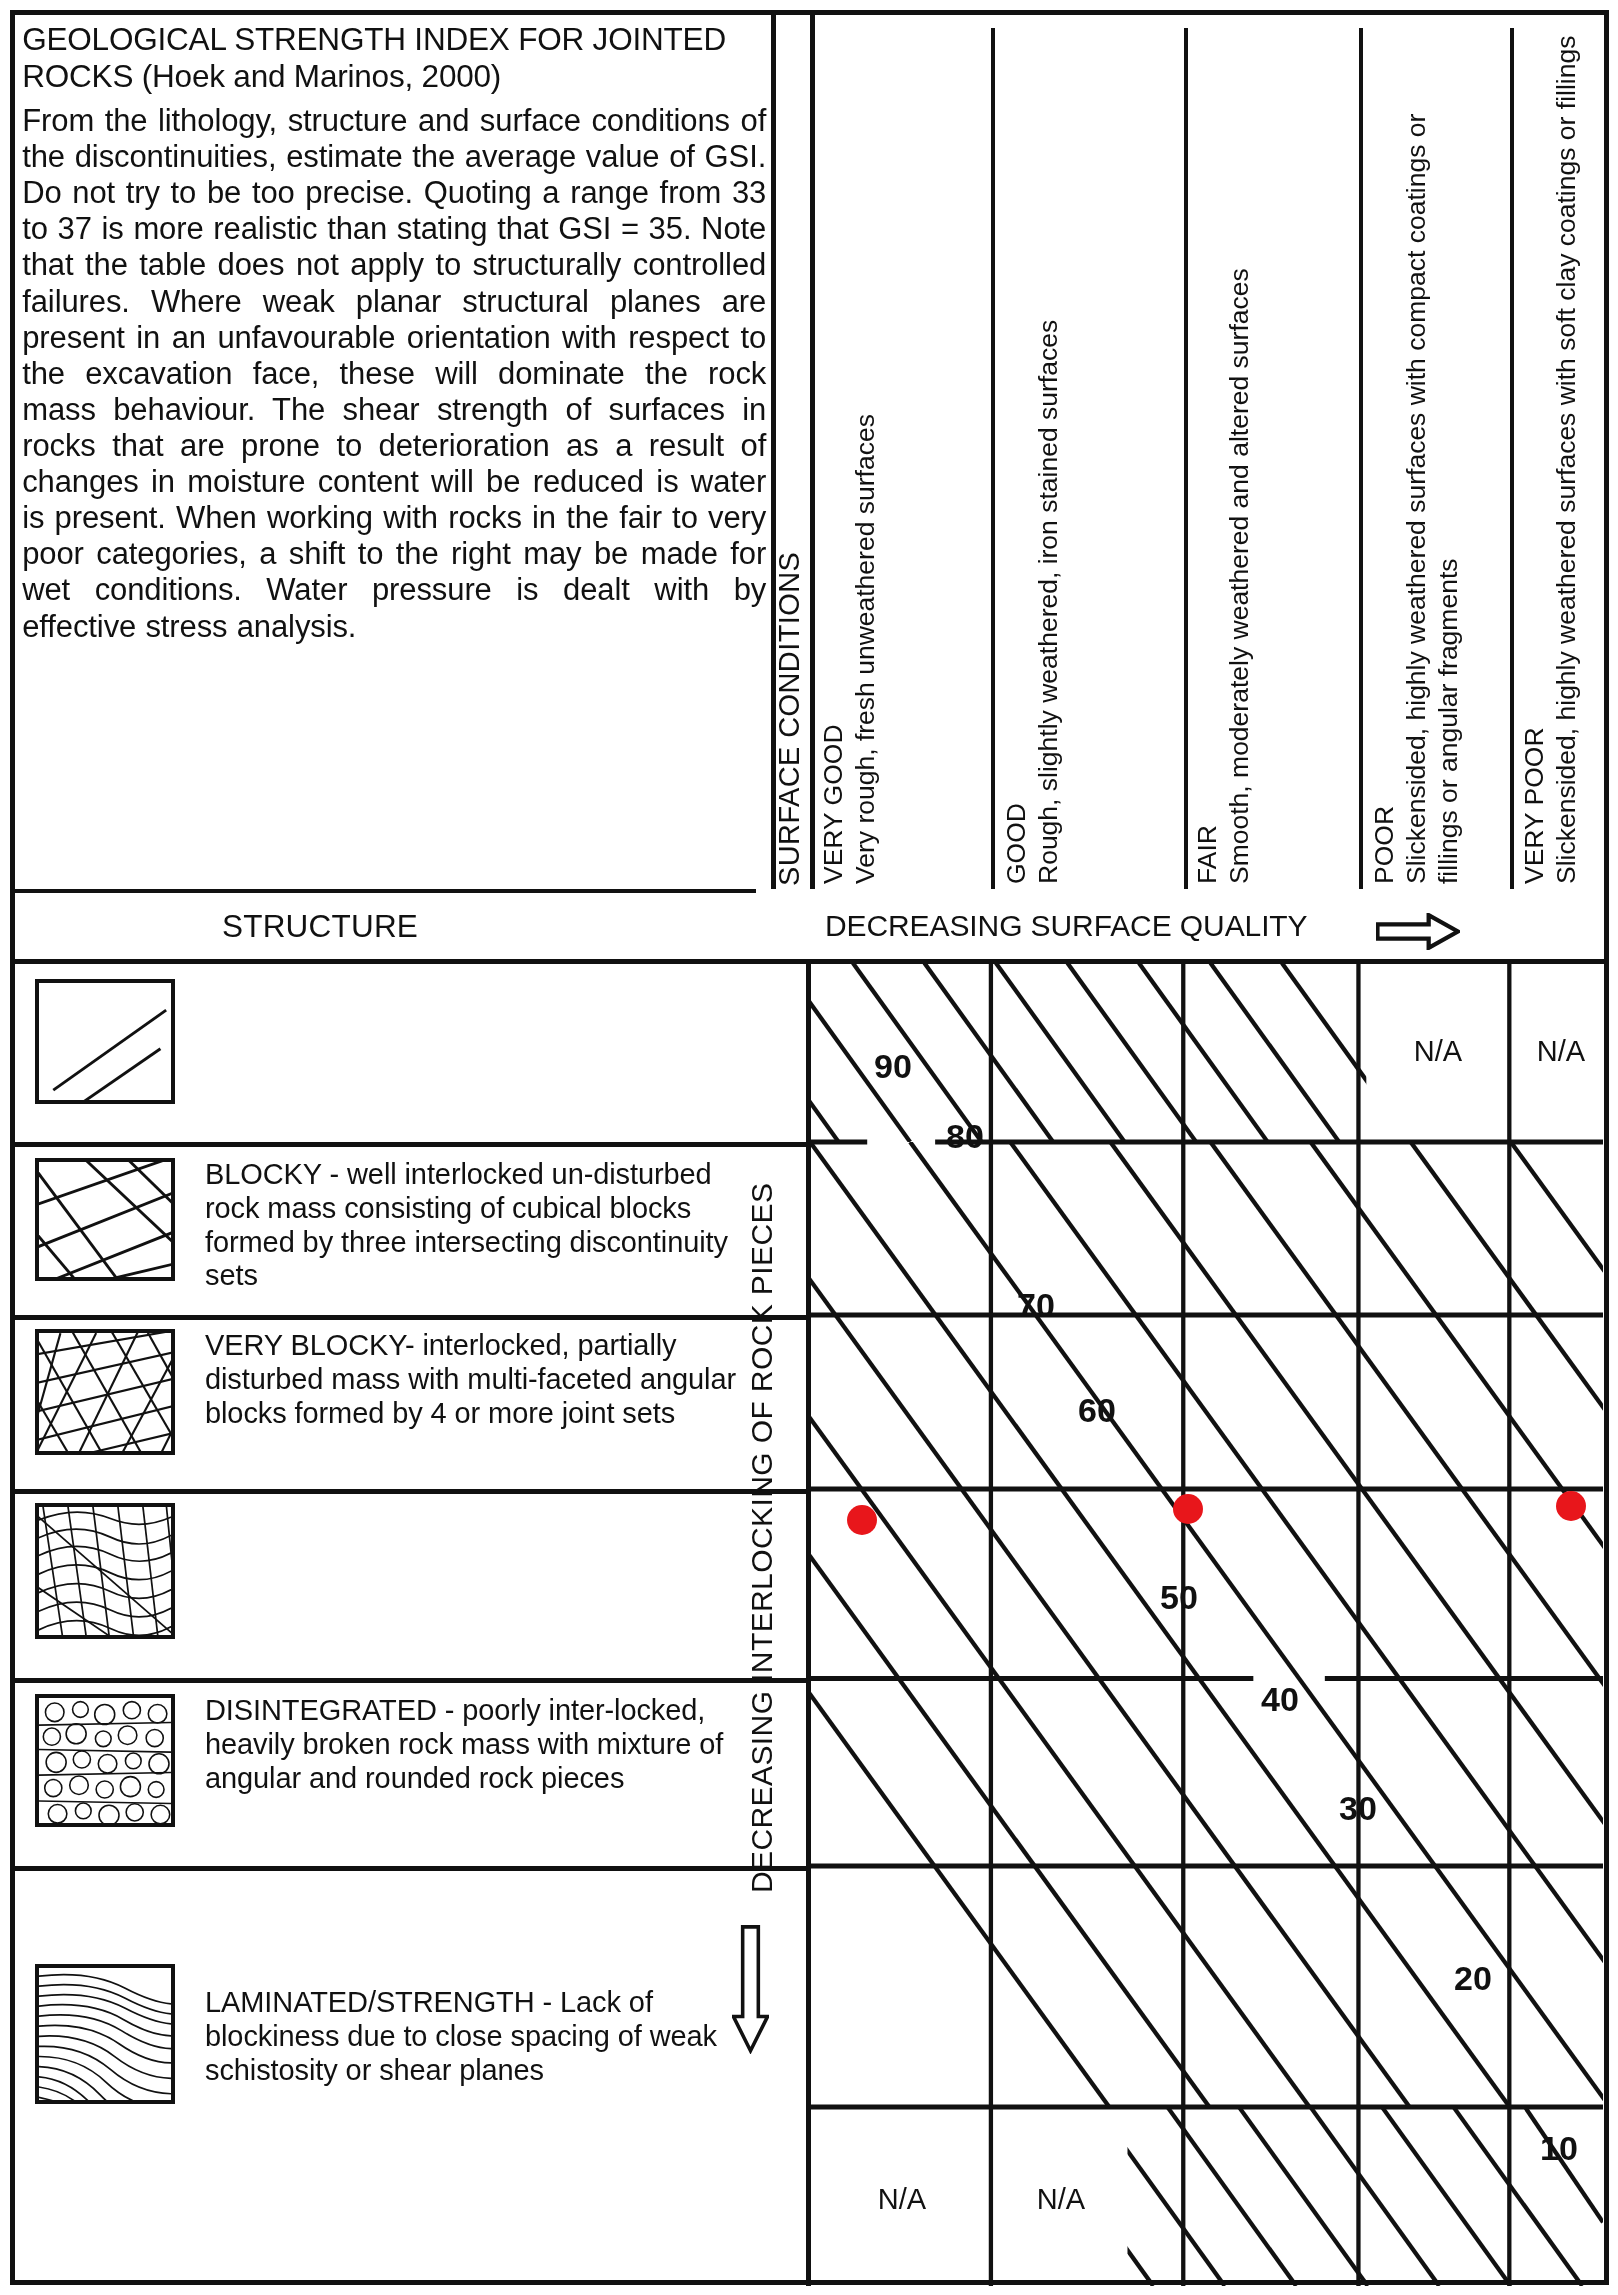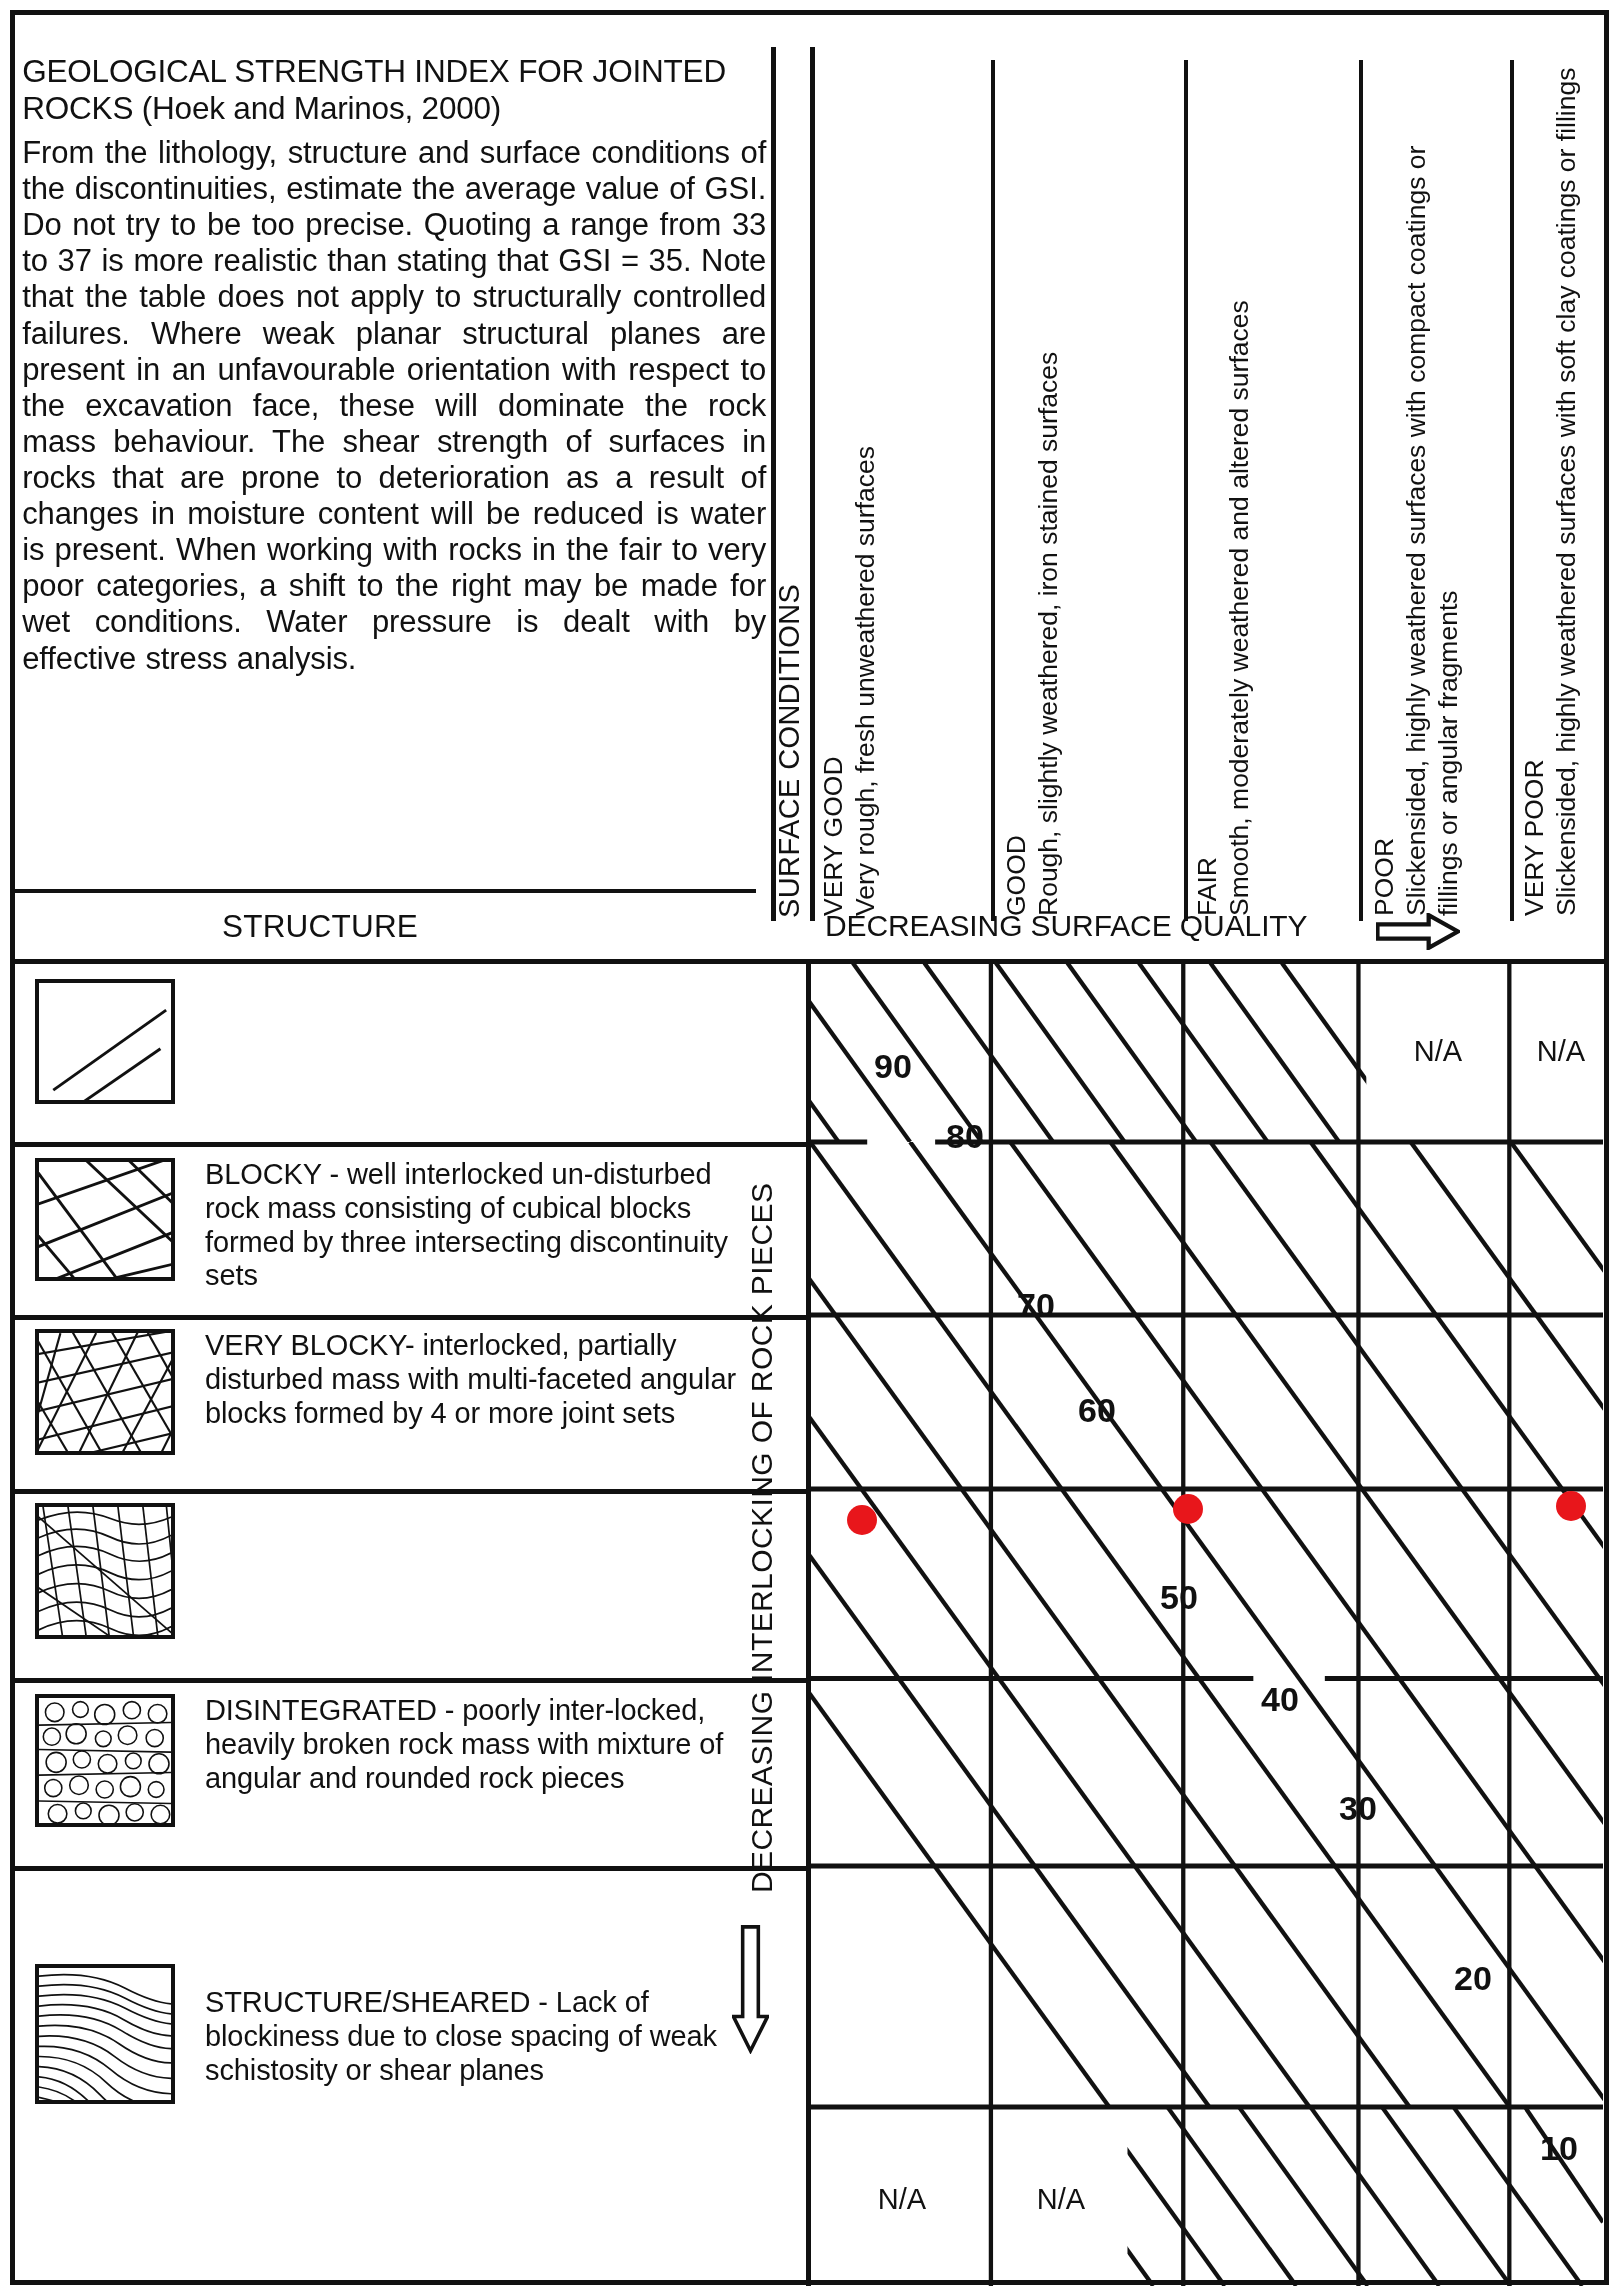--- a/index.html
+++ b/index.html
@@ -17,21 +17,21 @@
   .frame{
     position:absolute;left:10px;top:10px;
     width:1599px;height:2275px;
     border:5px solid #111;
     box-sizing:border-box;
   }
 
   
   .hdr{
     position:absolute;left:15px;top:15px;
-    width:1274px;height:874px;margin-top:32px;
+    width:1274px;height:874px;
   }
   .intro{
     position:absolute;left:7.2px;top:5.7px;
     width:744px;height:858px;
     box-sizing:border-box;
   }
   .intro h1{
     margin:0 0 8.6px 0;
     font-size:31.5px;line-height:1.17;
     font-weight:400;letter-spacing:-0.2px;
@@ -321,21 +321,21 @@
           <path d="M-5 110 Q 58 106 100 142 T 194 176"></path>
           <path d="M-5 124 Q 54 122 94 160 T 188 198"></path>
           <path d="M-5 138 Q 48 138 86 178 T 172 200"></path>
           <path d="M-5 152 Q 42 154 78 196"></path>
           <path d="M-5 166 Q 36 170 66 200"></path>
           <path d="M-5 180 Q 28 186 50 200"></path>
           <path d="M-5 194 Q 16 198 28 200"></path>
         </g>
       </svg>
     </div>
-    <div class="celltxt" style="left:190px;top:1023px;width:572px;">STRUCTURE/SHEARED - Lack of blockiness due to close spacing of weak schistosity or shear planes</div>
+    <div class="celltxt" style="left:190px;top:1023px;width:572px;">LAMINATED/STRENGTH - Lack of blockiness due to close spacing of weak schistosity or shear planes</div>
 
     <div class="vline" style="left:791px;top:0;width:5px;height:1323px;"></div>
 
     <div id="grid">
       <svg viewBox="0 0 1109 1849" width="793" height="1323" preserveAspectRatio="none">
         <defs>
           <clipPath id="clipA">
               <rect x="0" y="0" width="1109" height="250"></rect>
             </clipPath>
           <clipPath id="clipAnoNA">

